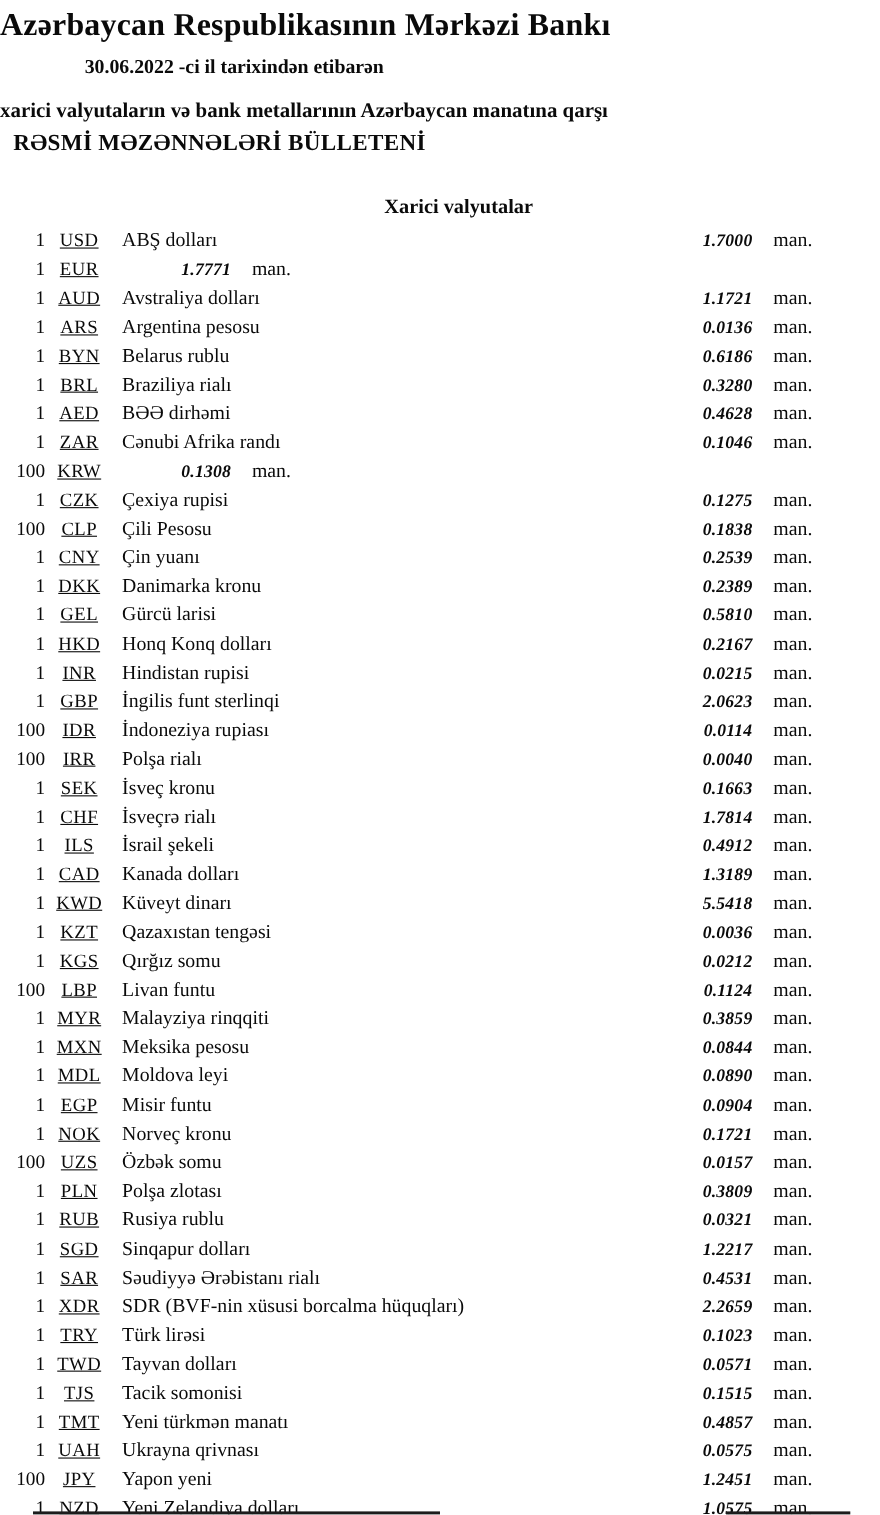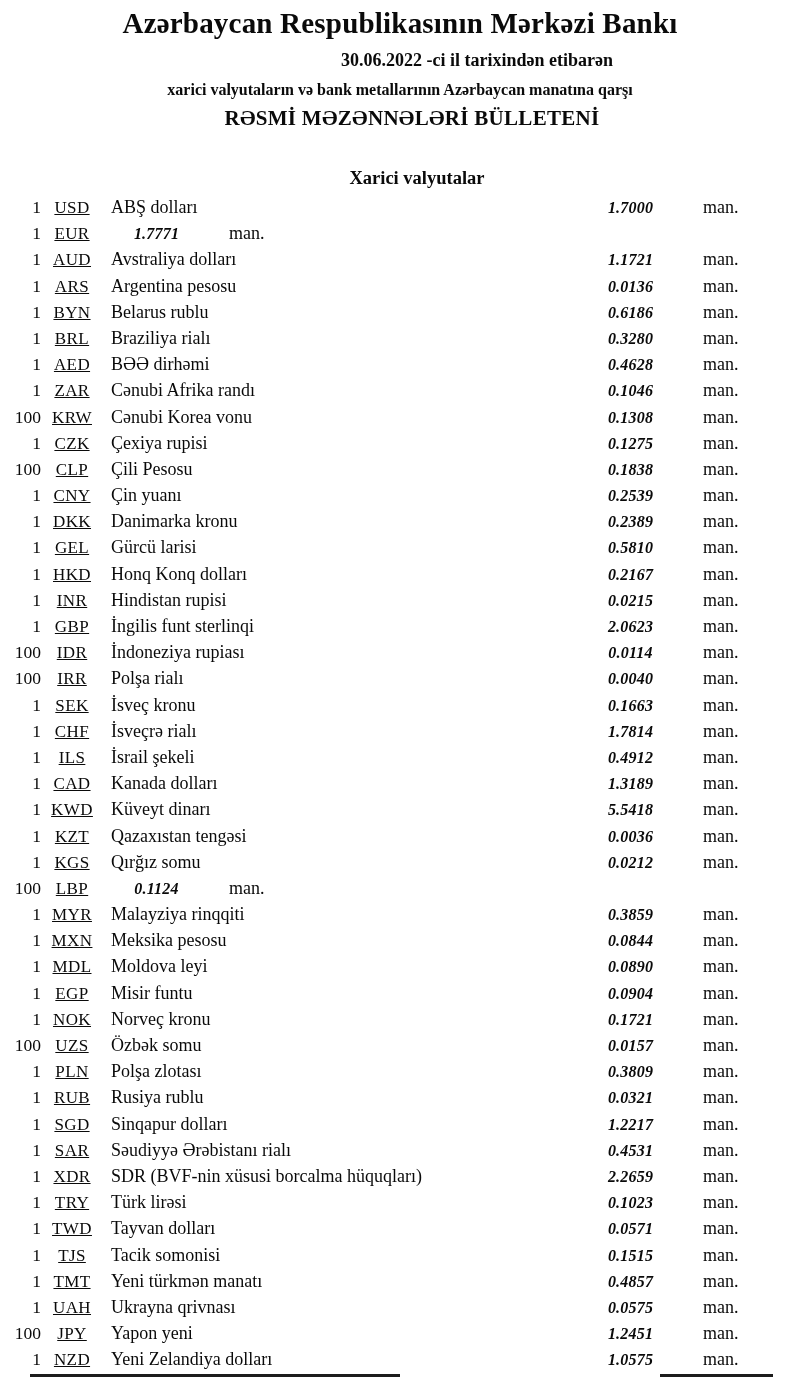--- a/index.html
+++ b/index.html
@@ -5,39 +5,39 @@
   * { margin: 0; padding: 0; box-sizing: border-box; }
   html, body { background: #ffffff; }
   body { width: 800px; font-family: "Liberation Serif", serif; color: #0a0a0a; }
   .page {
     position: relative;
     width: 800px;
     height: 1377px;
     background: #ffffff;
     overflow: hidden;
   }
-  .doc-header { text-align: center; }
+  .doc-header { text-align: left; }
   .bank-title {
     margin-top: 8px;
     font-size: 29px;
     line-height: 30px;
     font-weight: bold;
     letter-spacing: 0.2px;
   }
   .date-line {
     margin-top: 10px;
     font-size: 18px;
     line-height: 24px;
     font-weight: bold;
     position: relative;
     left: 77px;
   }
   .subtitle-line {
-    margin-top: 5px;
-    font-size: 16px;
+    margin-top: 16px;
+    font-size: 19px;
     line-height: 25px;
     font-weight: bold;
   }
   .bulletin-line {
     margin-top: 3px;
     font-size: 21px;
     line-height: 27px;
     font-weight: bold;
     letter-spacing: 0.3px;
     position: relative;
@@ -56,21 +56,21 @@
   .row {
     display: flex;
     align-items: baseline;
     height: 26.2px;
     line-height: 26.2px;
     white-space: nowrap;
   }
   .qty   { width: 41px;  text-align: right;  font-size: 17.5px; }
   .code  { width: 62px;  text-align: center; font-size: 17px; letter-spacing: 0.4px; text-decoration: underline; }
   .name  { flex: 1; padding-left: 8px; font-size: 18px; overflow: hidden; }
-  .rate  { width: 107px; text-align: center;  font-size: 16px; font-weight: bold; font-style: italic; letter-spacing: 0.2px; }
+  .rate  { width: 107px; text-align: right;  font-size: 16px; font-weight: bold; font-style: italic; letter-spacing: 0.2px; }
   .unit  { width: 89px;  padding-left: 19px; font-size: 18px; }
   .cutoff { position: absolute; left: 0; bottom: 0; width: 800px; height: 4px; }
   .cut { position: absolute; bottom: 0; height: 3px; background: #1c1c1c; }
   .cut-left  { left: 30px;  width: 370px; }
   .cut-right { left: 660px; width: 113px; }
 </style>
 </head>
 <body>
 
 <div class="page">
@@ -144,21 +144,20 @@
     <span class="qty">1</span>
     <span class="code">ZAR</span>
     <span class="name">Cənubi Afrika randı</span>
     <span class="rate">0.1046</span>
     <span class="unit">man.</span>
   </div>
 
   <div class="row">
     <span class="qty">100</span>
     <span class="code">KRW</span>
-    <span class="name">Cənubi Korea vonu</span>
     <span class="rate">0.1308</span>
     <span class="unit">man.</span>
   </div>
 
   <div class="row">
     <span class="qty">1</span>
     <span class="code">CZK</span>
     <span class="name">Çexiya rupisi</span>
     <span class="rate">0.1275</span>
     <span class="unit">man.</span>
@@ -288,20 +287,21 @@
     <span class="qty">1</span>
     <span class="code">KGS</span>
     <span class="name">Qırğız somu</span>
     <span class="rate">0.0212</span>
     <span class="unit">man.</span>
   </div>
 
   <div class="row">
     <span class="qty">100</span>
     <span class="code">LBP</span>
+    <span class="name">Livan funtu</span>
     <span class="rate">0.1124</span>
     <span class="unit">man.</span>
   </div>
 
   <div class="row">
     <span class="qty">1</span>
     <span class="code">MYR</span>
     <span class="name">Malayziya rinqqiti</span>
     <span class="rate">0.3859</span>
     <span class="unit">man.</span>

